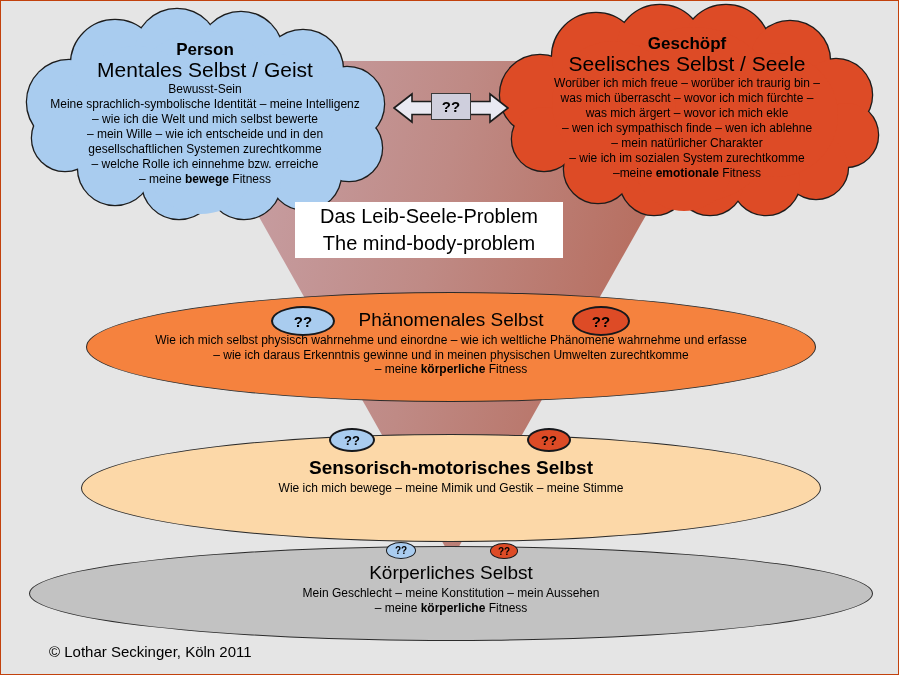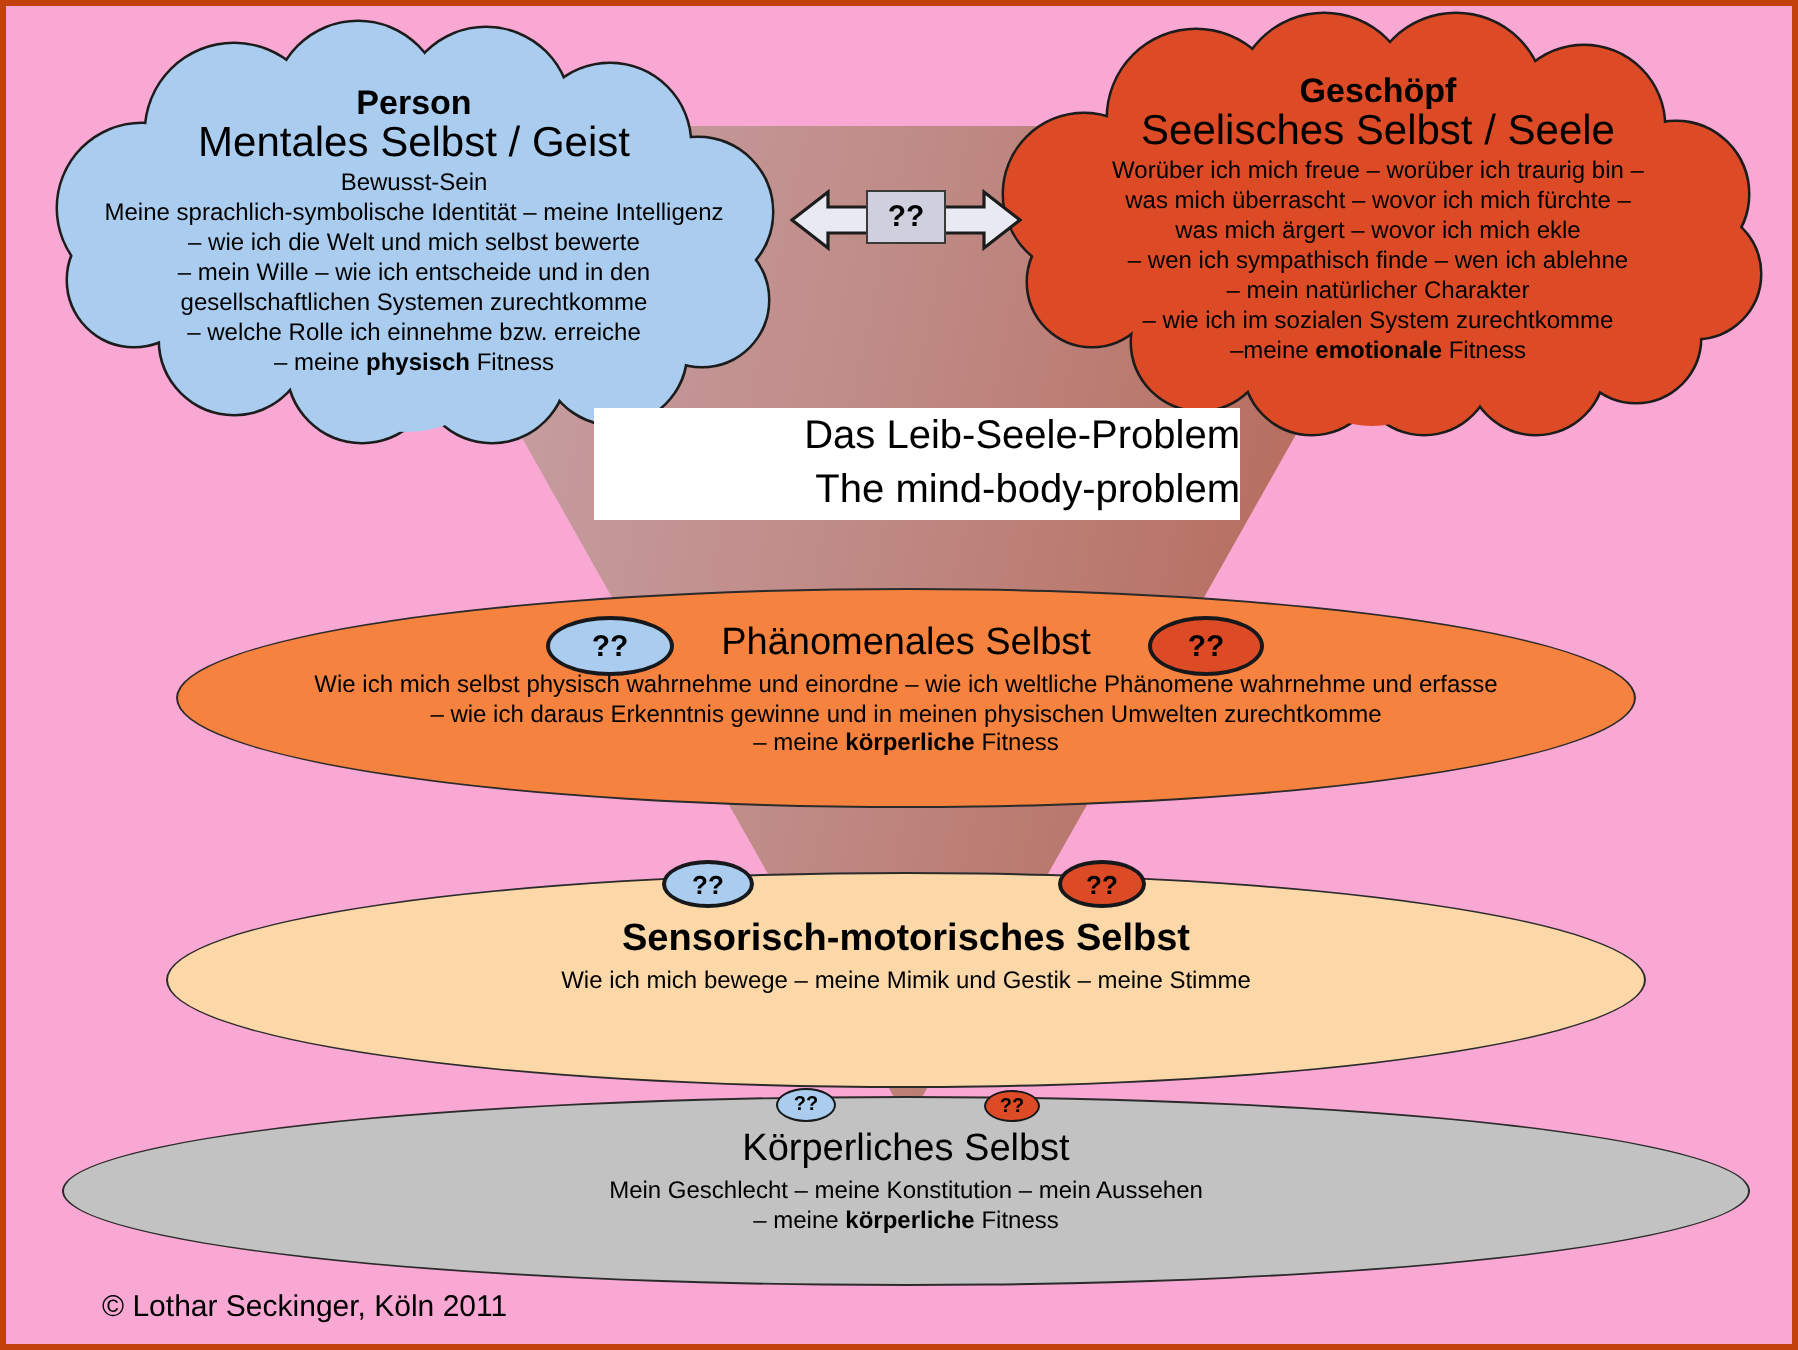--- a/index.html
+++ b/index.html
@@ -1,19 +1,19 @@
 <!DOCTYPE html>
 <html><head>
 <meta charset="utf-8">
 <style>
   * { box-sizing: border-box; }
   body { margin: 0; background: #ffffff; }
   .canvas {
     position: relative; width: 899px; height: 675px;
-    background: #f9a8d4; border: 3px solid #c2410c;
+    background: #e5e5e5; border: 1px solid #c2410c;
     font-family: "Liberation Sans", "DejaVu Sans", sans-serif;
     color: #000; overflow: hidden;
   }
   .abs { position: absolute; }
 
   
   #triangle {
     left: 170px; top: 60px; width: 562px; height: 498px;
     clip-path: polygon(0 0, 100% 0, 50% 100%);
     background: linear-gradient(102deg, #c9a4ab 5%, #bf8a85 45%, #b25f4b 95%);
@@ -39,23 +39,23 @@
   .badge {
     position: absolute; border-radius: 50%; z-index: 5;
     display: flex; align-items: center; justify-content: center;
     font-weight: bold;
   }
   .badge.blue { background: #A9CCEF; border: 2px solid #16181c; }
   .badge.red  { background: #DD4B26; border: 2px solid #16181c; }
   .badge.small.blue, .badge.small.red { border-width: 1px; }
 
   #title-box {
-    left: 294px; top: 201px; width: 323px; height: 56px;
+    left: 294px; top: 201px; width: 268px; height: 56px;
     background: #ffffff; z-index: 5;
-    display: flex; flex-direction: column; align-items: flex-end; justify-content: center;
+    display: flex; flex-direction: column; align-items: center; justify-content: center;
     font-size: 20px; line-height: 27px; text-align: center;
   }
 
   #arrow { left: 392px; top: 85px; z-index: 5; }
   #arrow-label {
     left: 430px; top: 92px; width: 40px; height: 27px;
     background: #cfcfdd; border: 1px solid #3a3a3a; z-index: 6;
     display: flex; align-items: center; justify-content: center;
     font-weight: bold; font-size: 15px;
   }
@@ -102,21 +102,21 @@
   </svg>
   <div class="abs cloud-text" style="left:26px; top:38px; width:356px;">
     <div class="cloud-title">Person</div>
     <div class="cloud-sub">Mentales Selbst / Geist</div>
     <div class="cloud-line">Bewusst-Sein</div>
     <div class="cloud-line">Meine sprachlich-symbolische Identität – meine Intelligenz</div>
     <div class="cloud-line">– wie ich die Welt und mich selbst bewerte</div>
     <div class="cloud-line">– mein Wille – wie ich entscheide und in den</div>
     <div class="cloud-line">gesellschaftlichen Systemen zurechtkomme</div>
     <div class="cloud-line">– welche Rolle ich einnehme bzw. erreiche</div>
-    <div class="cloud-line"><span>– meine </span><span class="b">physisch</span><span> Fitness</span></div>
+    <div class="cloud-line"><span>– meine </span><span class="b">bewege</span><span> Fitness</span></div>
   </div>
 
   <svg class="abs cloud" style="left:483px; top:2px;" width="402" height="216" viewBox="0 0 402 216">
     <defs>
       <g id="redc">
         <circle cx="56" cy="92" r="40"></circle>
           <circle cx="112" cy="54" r="44"></circle>
         <circle cx="176" cy="46" r="44"></circle>
           <circle cx="242" cy="46" r="44"></circle>
         <circle cx="306" cy="58" r="40"></circle>

